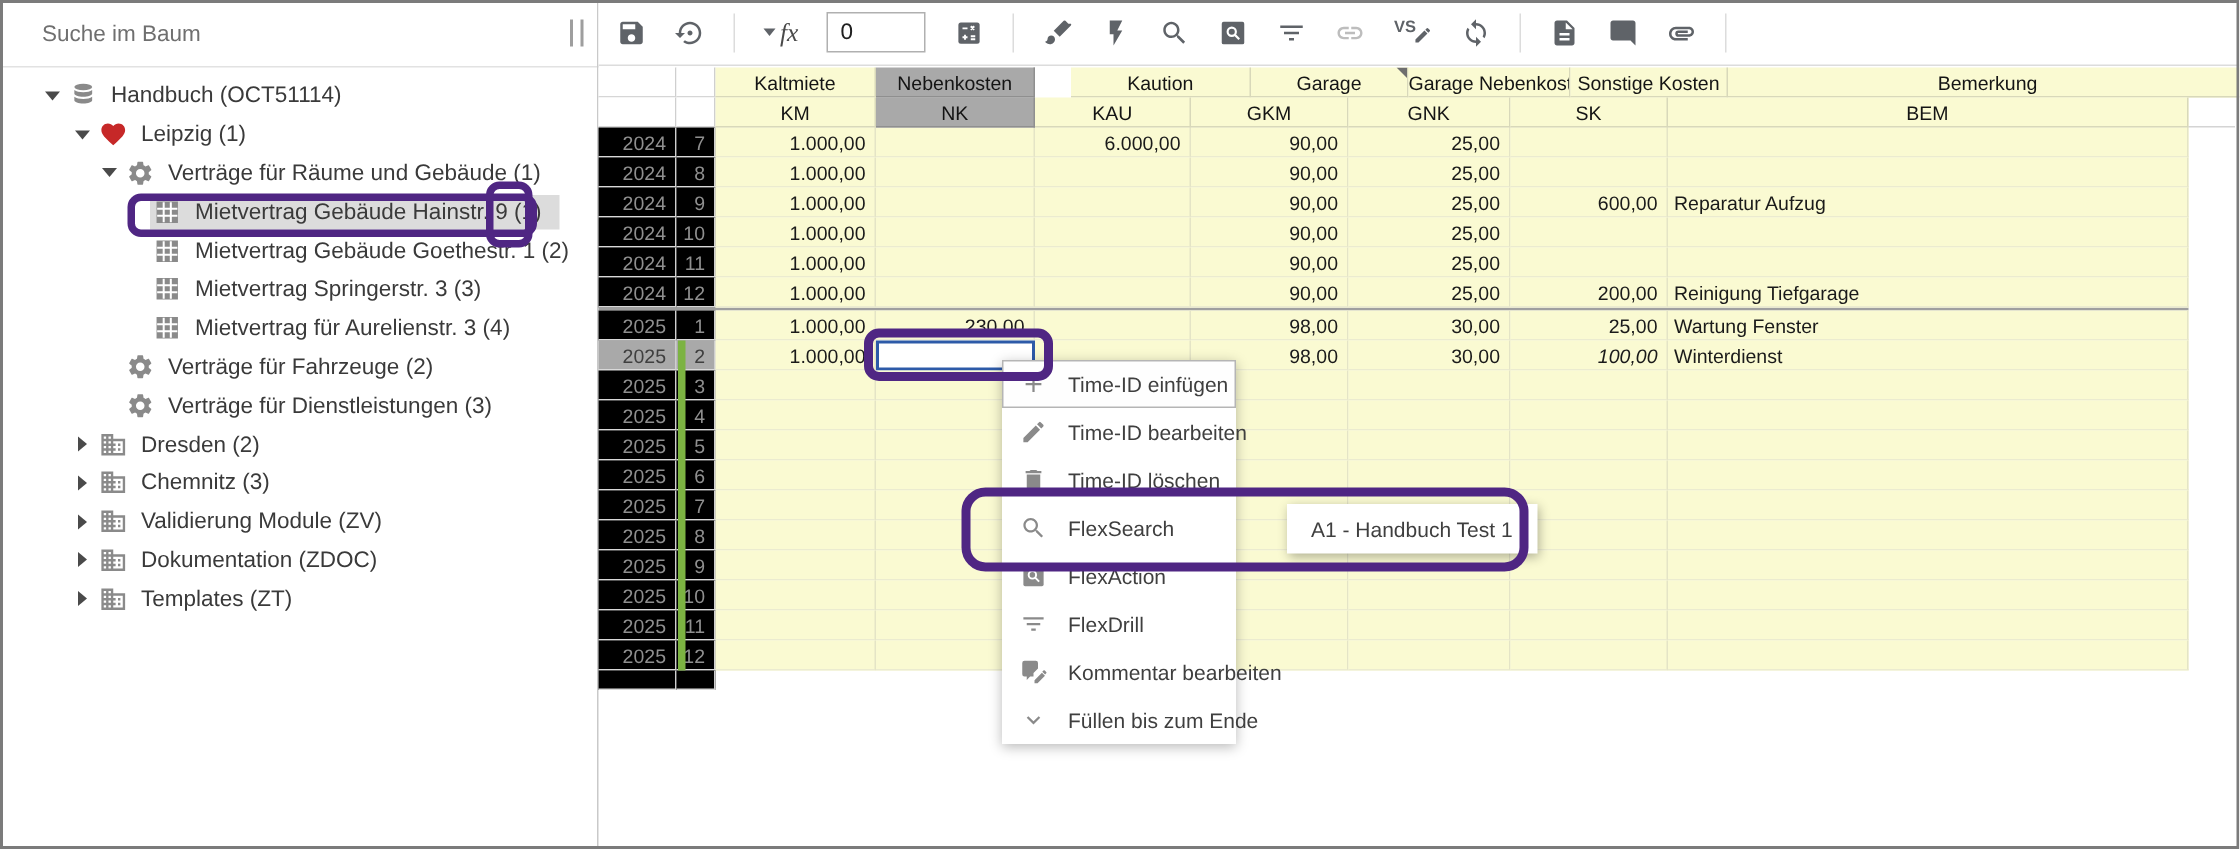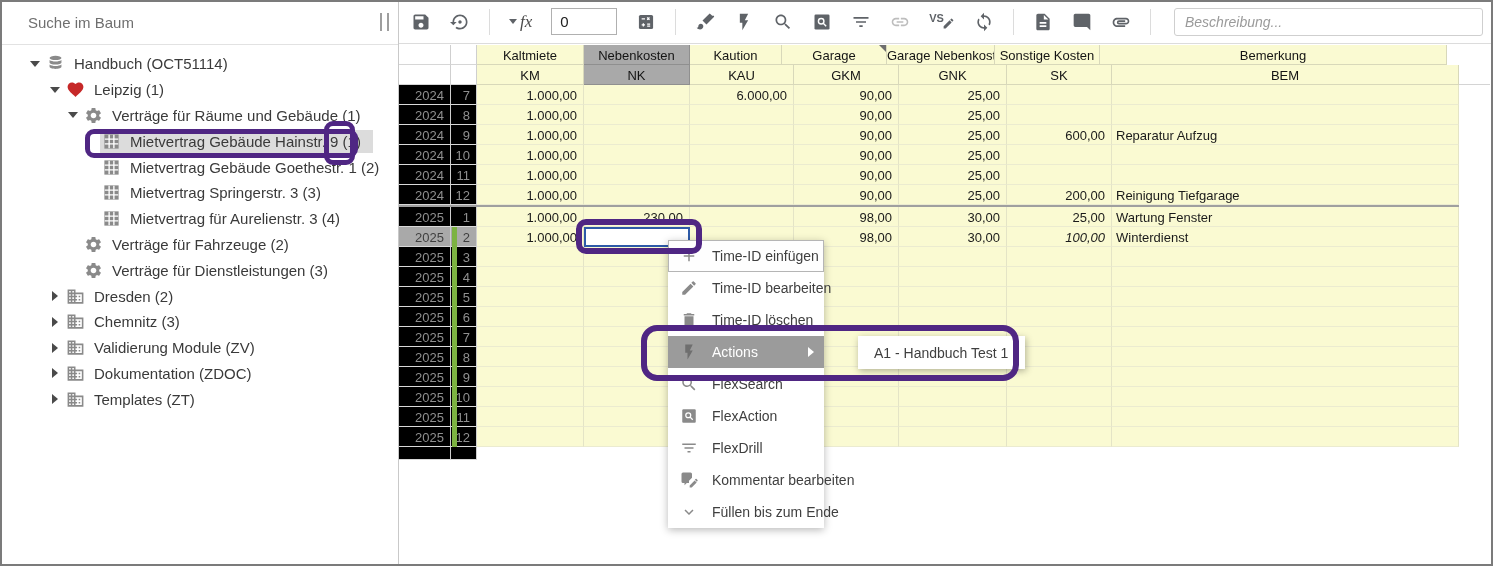--- a/index.html
+++ b/index.html
@@ -338,30 +338,29 @@
         <svg viewBox="0 0 24 24" width="20" height="20" fill="currentColor">
           <path d="M21.99 4c0-1.1-.89-2-1.99-2H4c-1.1 0-2 .9-2 2v12c0 1.1.9 2 2 2h14l4 4-.01-18z"></path>
         </svg>
       </div>
       <div class="tb-btn">
         <svg viewBox="0 0 24 24" width="20" height="20" fill="currentColor">
           <path d="M2 12.5C2 9.46 4.46 7 7.5 7H18c2.21 0 4 1.79 4 4s-1.79 4-4 4H9.5a2.5 2.5 0 0 1 0-5H17v2H9.41c-.55 0-.55 1 0 1H18c1.1 0 2-.9 2-2s-.9-2-2-2H7.5C5.57 9 4 10.57 4 12.5S5.57 16 7.5 16H17v2H7.5C4.46 18 2 15.54 2 12.5z"></path>
         </svg>
       </div>
       <div class="tb-sep"></div>
-      <input class="tb-desc" placeholder="Beschreibung..." style="">
     </div>
 
   <div class="grid">
       <div class="grow">
         <div class="hy" style="width: 52px;"></div>
         <div class="hy" style="width: 26px;"></div>
         <div class="hc" style="width: 107px;">Kaltmiete</div>
         <div class="hc sel" style="width: 106px;">Nebenkosten</div>
-        <div class="hc" style="width: 92px;">Kaution</div>
+        <div class="hc" style="width: 120px; margin-left: 24px;">Kaution</div>
         <div class="hc" style="width: 105px;">Garage<div class="note"></div></div>
         <div class="hc" style="width: 108px;">Garage Nebenkosten</div>
         <div class="hc" style="width: 105px;">Sonstige Kosten</div>
         <div class="hc" style="width: 347px;">Bemerkung</div>
       </div>
       <div class="grow">
         <div class="hy" style="width: 52px;"></div>
         <div class="hy" style="width: 26px;"></div>
         <div class="hc" style="width: 107px;">KM</div>
         <div class="hc sel" style="width: 106px;">NK</div>
@@ -596,29 +595,20 @@
         <span class="mlabel">Time-ID bearbeiten</span>
       </div>
       <div class="mi">
         <span class="mic">
           <svg viewBox="0 0 24 24" width="18" height="18" fill="currentColor">
             <path d="M6 19c0 1.1.9 2 2 2h8c1.1 0 2-.9 2-2V7H6v12zM19 4h-3.5l-1-1h-5l-1 1H5v2h14V4z"></path>
           </svg>
         </span>
         <span class="mlabel">Time-ID löschen</span>
       </div>
-      <div class="mi hl">
-        <span class="mic">
-          <svg viewBox="0 0 24 24" width="18" height="18" fill="currentColor">
-            <path d="M7 2v11h3v9l7-12h-4l4-8z"></path>
-          </svg>
-        </span>
-        <span class="mlabel">Actions</span>
-        <span class="subarr"></span>
-      </div>
       <div class="mi">
         <span class="mic">
           <svg viewBox="0 0 24 24" width="18" height="18" fill="currentColor">
             <path d="M15.5 14h-.79l-.28-.27C15.41 12.59 16 11.11 16 9.5 16 5.91 13.09 3 9.5 3S3 5.91 3 9.5 5.91 16 9.5 16c1.61 0 3.09-.59 4.23-1.57l.27.28v.79l5 5L20.49 19l-5-5zm-6 0C7.01 14 5 11.99 5 9.5S7.01 5 9.5 5 14 7.01 14 9.5 11.99 14 9.5 14z"></path>
           </svg>
         </span>
         <span class="mlabel">FlexSearch</span>
       </div>
       <div class="mi">
         <span class="mic">

